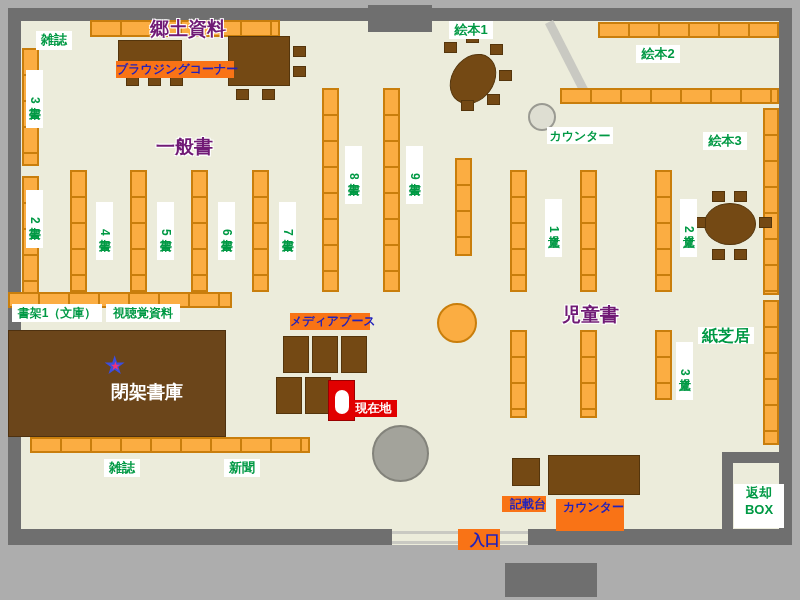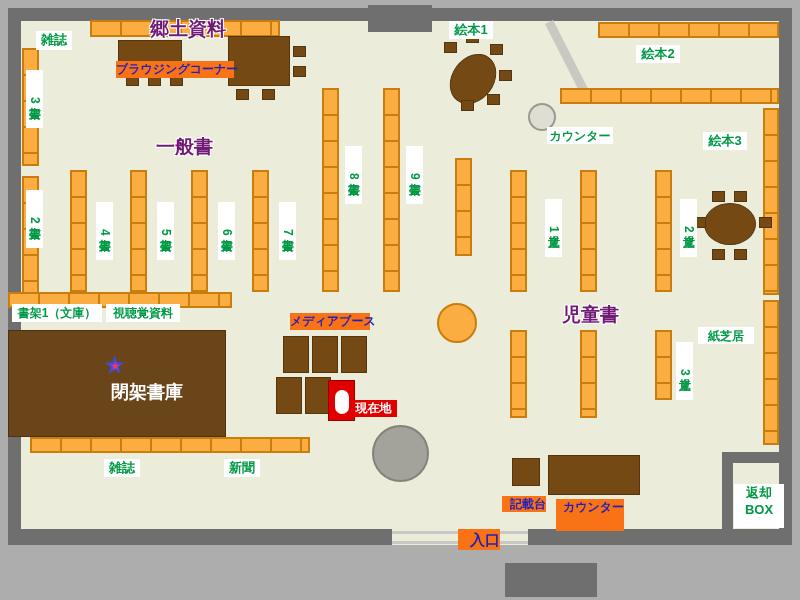--- a/index.html
+++ b/index.html
@@ -135,21 +135,21 @@
   <div class="abs glabel vlabel" style="left:279px;top:202px;width:17px;height:58px;">書架7</div>
   <div class="abs glabel vlabel" style="left:345px;top:146px;width:17px;height:58px;">書架8</div>
   <div class="abs glabel vlabel" style="left:406px;top:146px;width:17px;height:58px;">書架9</div>
   <div class="abs glabel" style="left:449px;top:21px;width:44px;height:18px;">絵本1</div>
   <div class="abs glabel" style="left:636px;top:45px;width:44px;height:18px;">絵本2</div>
   <div class="abs glabel" style="left:703px;top:132px;width:44px;height:18px;text-align:center;">絵本3</div>
   <div class="abs glabel" style="left:547px;top:127px;width:66px;height:17px;font-size:12px;">カウンター</div>
   <div class="abs glabel vlabel" style="left:545px;top:199px;width:17px;height:58px;">児童1</div>
   <div class="abs glabel vlabel" style="left:680px;top:199px;width:17px;height:58px;">児童2</div>
   <div class="abs glabel vlabel" style="left:676px;top:342px;width:17px;height:58px;">児童3</div>
-  <div class="abs glabel" style="left:698px;top:327px;width:56px;height:17px;font-size:12px;">紙芝居</div>
+  <div class="abs glabel" style="left:698px;top:327px;width:56px;height:17px;font-size:16px;">紙芝居</div>
   <div class="abs glabel" style="left:12px;top:304px;width:90px;height:18px;font-size:12px;">書架1（文庫）</div>
   <div class="abs glabel" style="left:106px;top:304px;width:74px;height:18px;font-size:12px;">視聴覚資料</div>
   <div class="abs glabel" style="left:104px;top:459px;width:36px;height:18px;">雑誌</div>
   <div class="abs glabel" style="left:224px;top:459px;width:36px;height:18px;">新聞</div>
   <div class="abs glabel" style="left:734px;top:484px;width:50px;height:44px;line-height:17px;">
     <div>返却</div>
     <div>BOX</div>
   </div>
 
   <div class="abs blabel" style="left:116px;top:61px;width:118px;height:17px;font-size:12px;">ブラウジングコーナー</div>

